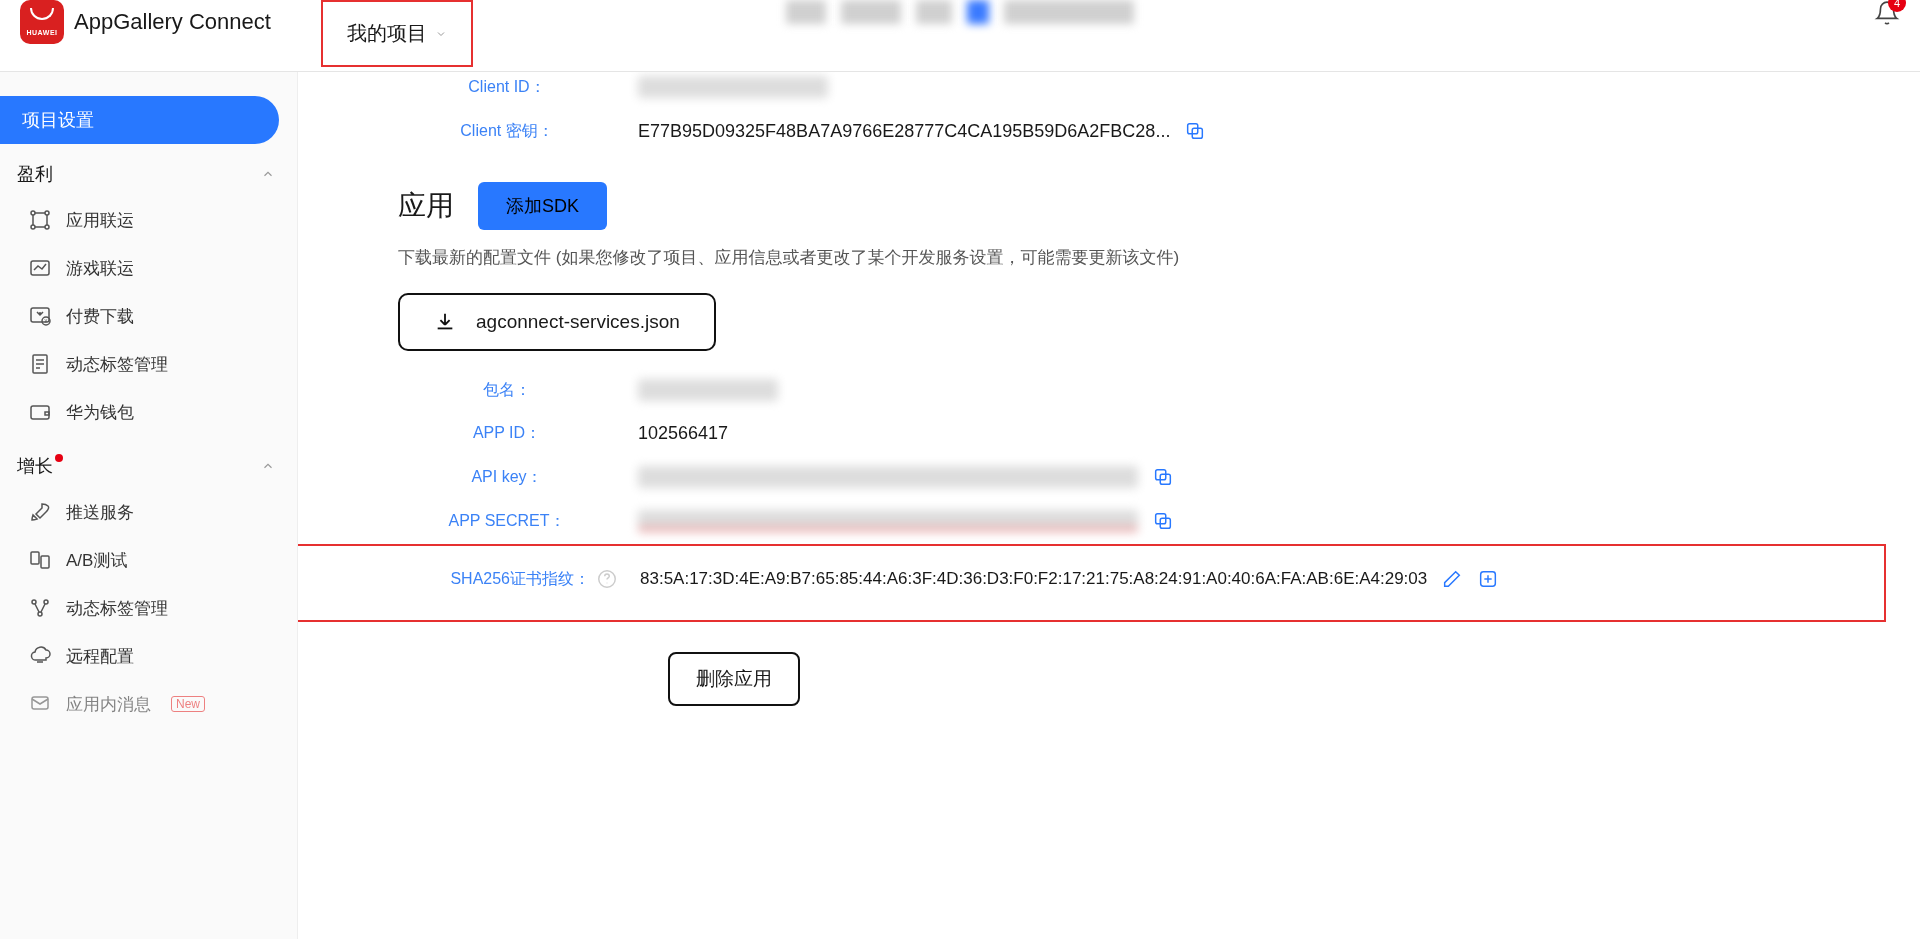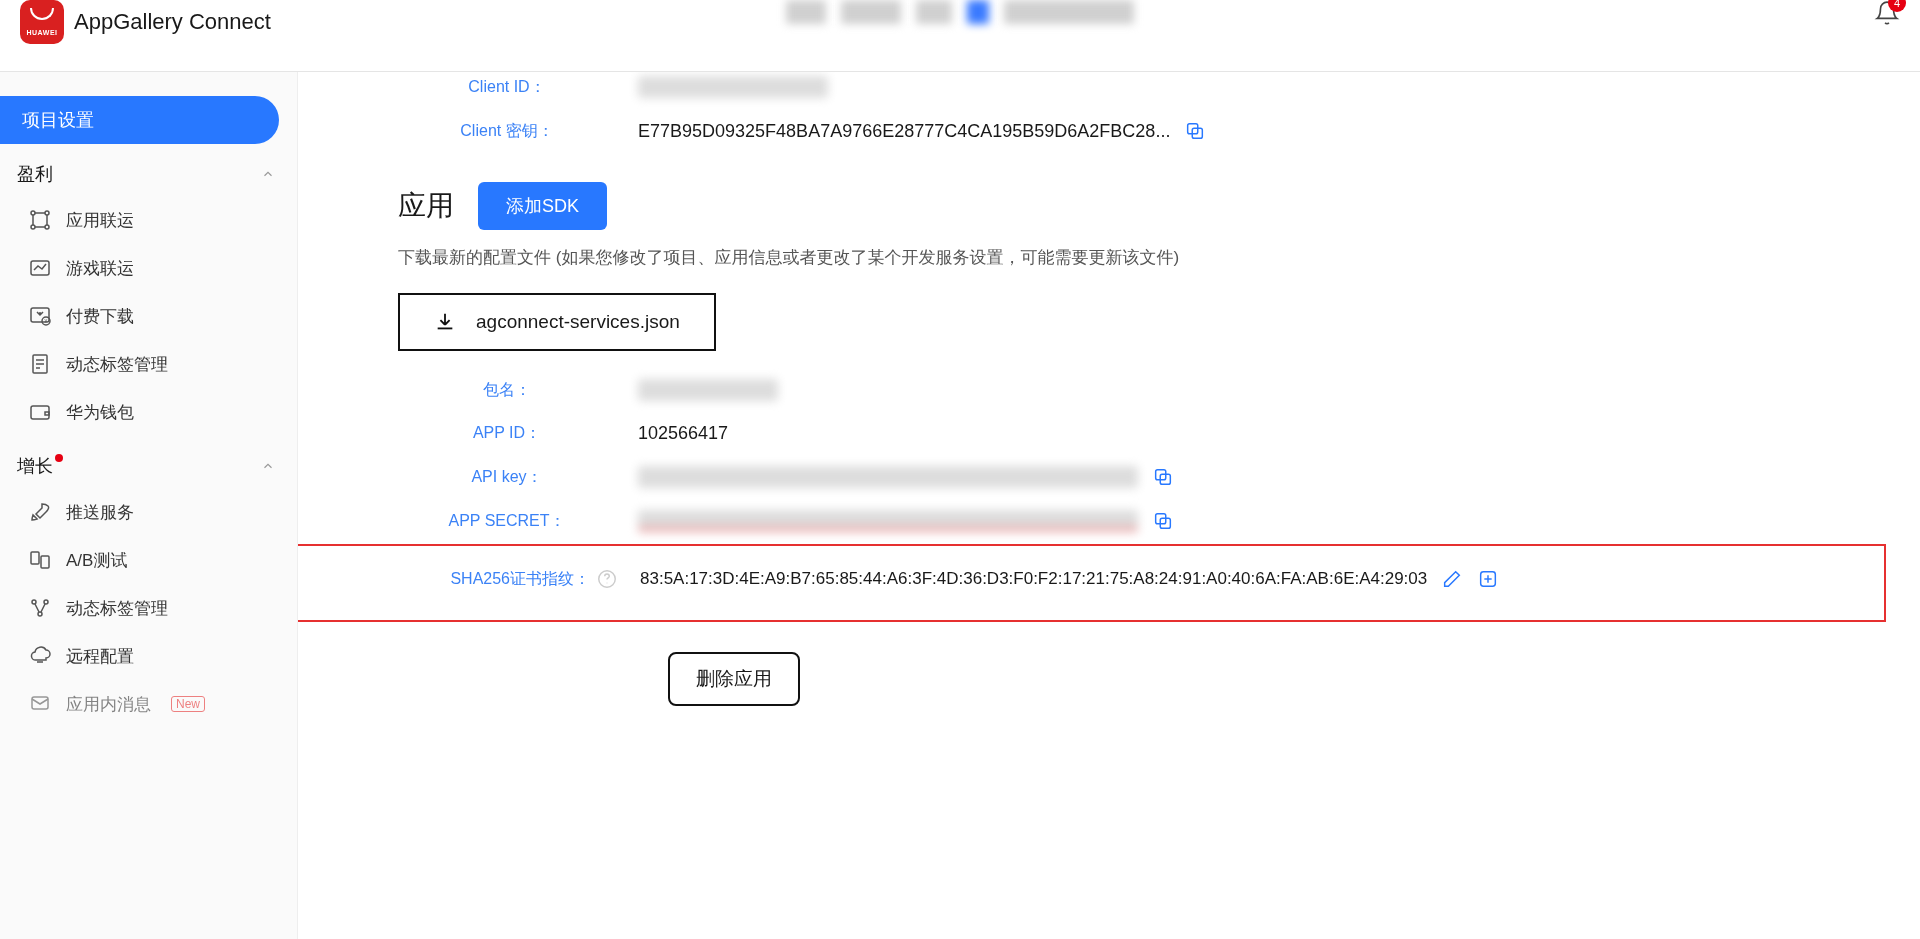--- a/index.html
+++ b/index.html
@@ -145,28 +145,28 @@
       width: 22px; height: 22px;
       cursor: pointer; stroke: #2878ff; fill: none; stroke-width: 1.6;
     }
     .edit-btn { width: 22px; height: 22px; cursor: pointer; stroke: #2878ff; fill: none; stroke-width: 1.6; }
     .add-btn { width: 22px; height: 22px; cursor: pointer; stroke: #2878ff; fill: none; stroke-width: 1.6; }
     .help-icon { width: 22px; height: 22px; stroke: #ccc; fill: none; stroke-width: 1.6; margin-left: 6px; }
     
     .section-title-row { display: flex; align-items: center; gap: 24px; margin: 40px 0 16px; }
     .section-title { font-size: 28px; color: #191919; }
     .primary-btn {
-      background: #2878ff; color: #ffffff; border: none;
+      background: #2878ff; color: #000000; border: none;
       padding: 12px 28px; font-size: 18px; border-radius: 6px;
       cursor: pointer;
     }
     .section-desc { font-size: 17px; color: #555; margin-bottom: 24px; }
     .download-btn {
       display: inline-flex; align-items: center; gap: 20px;
-      border: 2px solid #111; border-radius: 0;
+      border: 2px solid #111; border-radius: 10px;
       padding: 16px 34px; font-size: 19px; cursor: pointer;
       background: #fff;
     }
     .download-icon { width: 22px; height: 22px; stroke: #111; fill: none; stroke-width: 2; }
     
     .blur-value { filter: blur(5px); background: #ddd; height: 22px; border-radius: 2px; }
     .blur-pink { filter: blur(5px); height: 22px; border-radius: 2px; background: linear-gradient(#ddd 60%, #f0a0a0); }
     
     .sha-box {
       border: 2px solid #e63030;
@@ -187,20 +187,26 @@
       margin-top: 10px;
     }
   </style>
 </head>
 <body>
 
 <div class="header">
   <div class="logo-area">
     <div class="logo-icon"></div>
     <div class="product-name">AppGallery Connect</div>
+  </div>
+  <div class="my-project-tab">
+    <span>我的项目</span>
+    <svg class="chevron" viewBox="0 0 24 24" fill="none" stroke="#999" stroke-width="2">
+        <polyline points="6 9 12 15 18 9"></polyline>
+      </svg>
   </div>
   <div class="header-center">
     <div class="blur-box" style="width:40px"></div>
     <div class="blur-box" style="width:60px"></div>
     <div class="blur-box" style="width:36px"></div>
     <div class="blur-box" style="width:22px;background:#3a7aff"></div>
     <div class="blur-box" style="width:130px"></div>
   </div>
   <div class="bell-area">
     <svg class="bell-icon" viewBox="0 0 24 24">

